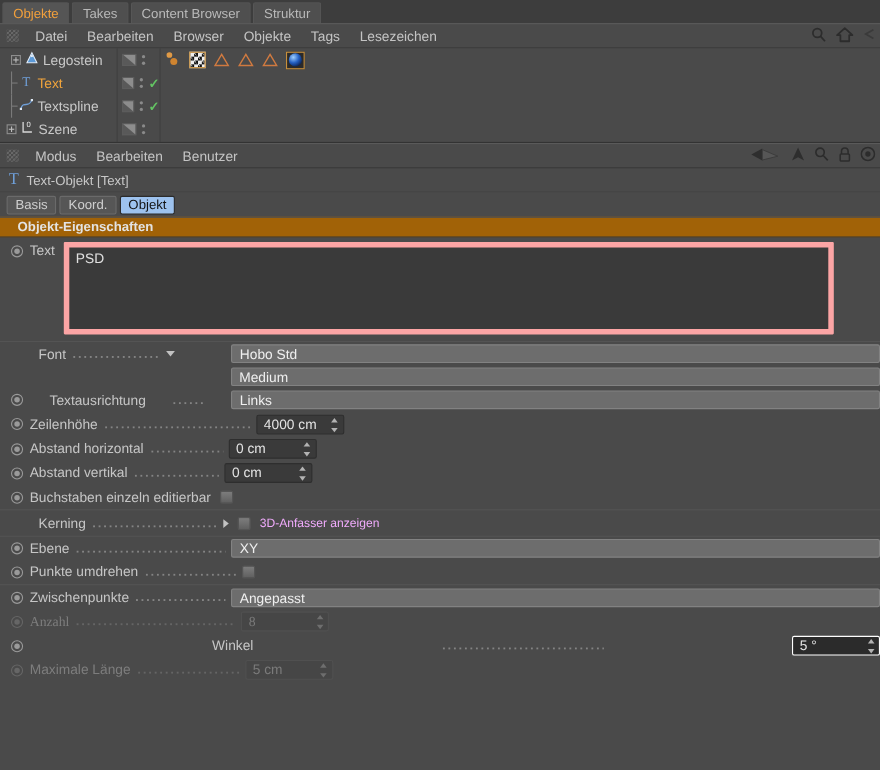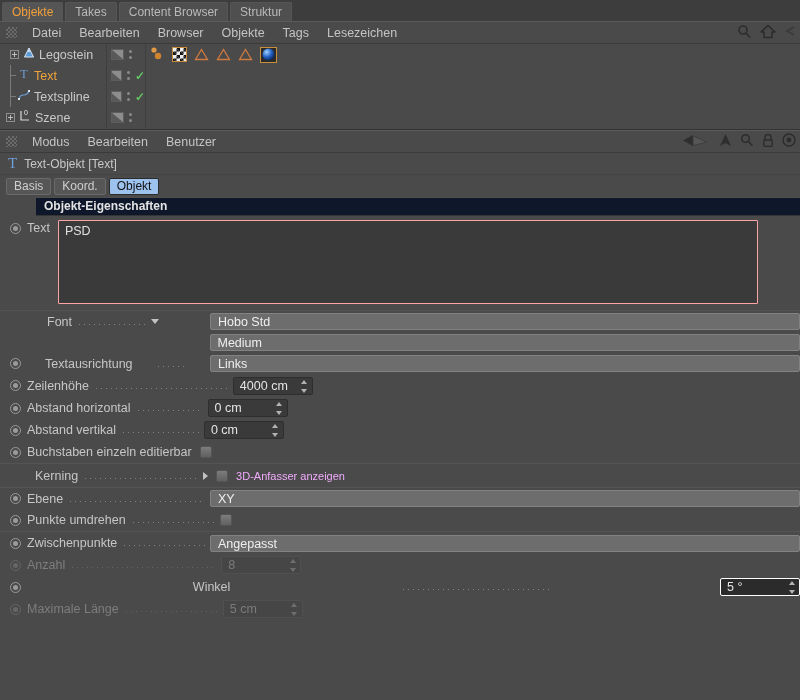--- a/index.html
+++ b/index.html
@@ -185,23 +185,23 @@
   .btn-tab {
     height:17px; line-height:15px; padding:0 7px; box-sizing:border-box;
     background:#565656; border:1px solid #6a6a6a; border-radius:2px;
     color:#cfcfcf; font-size:12px;
   }
   .btn-tab.active {
     background:#9dc2ee; border-color:#2b2b2b; color:#121212;
   }
 
   .section-head {
-    height:17px; line-height:17px; padding-left:8px;
-    background:#0f172a; color:#e3e3e3; font-weight:bold; font-size:12px;
-    border-top:1px solid #4f4f4f; border-bottom:1px solid #353535;margin-left:36px;
+    height:17px; line-height:17px; padding-left:16px;
+    background:#a16207; color:#e3e3e3; font-weight:bold; font-size:12px;
+    border-top:1px solid #4f4f4f; border-bottom:1px solid #353535;
   }
 
   .panel { background:#4a4a4a; }
 
   
   .prow {
     position: relative;
     display: flex;
     align-items: center;
     height: 22px;
@@ -270,21 +270,21 @@
   }
   .arrow-r {
     width:0;height:0;border-top:4px solid transparent;border-bottom:4px solid transparent;
     border-left:5px solid #c2c2c2; flex:0 0 auto;
   }
   .arrow-d {
     width:0;height:0;border-left:4px solid transparent;border-right:4px solid transparent;
     border-top:5px solid #c2c2c2; flex:0 0 auto;
   }
   .textarea {
-    background:#3a3a3a; border:1px solid #fca5a5; border-radius:1px;
+    background:#3a3a3a; border:5px solid #fca5a5; border-radius:1px;
     color:#e0e0e0; font-size:12.5px; padding:3px 0 0 6px; box-sizing:border-box;
   }
   .inline-label { font-size:11px; color:#f0abfc; margin-left:8px; white-space:nowrap; }
 </style>
 </head>
 <body>
 
 <div class="app">
 
   <div>
@@ -509,21 +509,21 @@
     <div class="panel">
 
       <div class="prow" style="height:94px; align-items:flex-start; padding-top:4px;">
         <span class="radio" style="margin-top:3px;"></span>
         <span class="plabel" style="margin-top:1px;">Text</span>
         <div class="textarea" style="width:700px; height:84px; margin-left:8px;">PSD</div>
       </div>
 
       <div class="prow divider">
         <span class="radio off"></span>
-        <span class="plabel" style="margin-left:20px;">Font</span>
+        <span class="plabel" style="margin-left:8px;">Font</span>
         <span class="leader" style="max-width:140px;"></span>
         <span class="arrow-d" style="margin-right:7px;"></span>
         <div class="combo" style="width:590px;margin-left:44px;">Hobo Std</div>
       </div>
 
       <div class="prow" style="height:21px;justify-content:center;">
         <span class="radio off"></span>
         <span class="leader" style="max-width:172px; background:none;"></span>
         <div class="combo" style="width:590px;">Medium</div>
       </div>
@@ -603,21 +603,21 @@
         <span class="cbox"></span>
       </div>
 
       <div class="prow divider" style="height:23px;">
         <span class="radio"></span>
         <span class="plabel">Zwischenpunkte</span>
         <span class="leader" style="max-width:100px;"></span>
         <div class="combo" style="width:590px;">Angepasst</div>
       </div>
 
-      <div class="prow" style="height:22px;">
+      <div class="prow" style="height:22px;font-family:Liberation Serif, serif;">
         <span class="radio dim"></span>
         <span class="plabel dim">Anzahl</span>
         <span class="leader dim" style="max-width:146px;"></span>
         <div class="numfield dim" style="width:80px;">
           <span>8</span>
           <span class="spin dim">
               <i class="up"></i>
               <i class="dn"></i>
             </span>
         </div>

